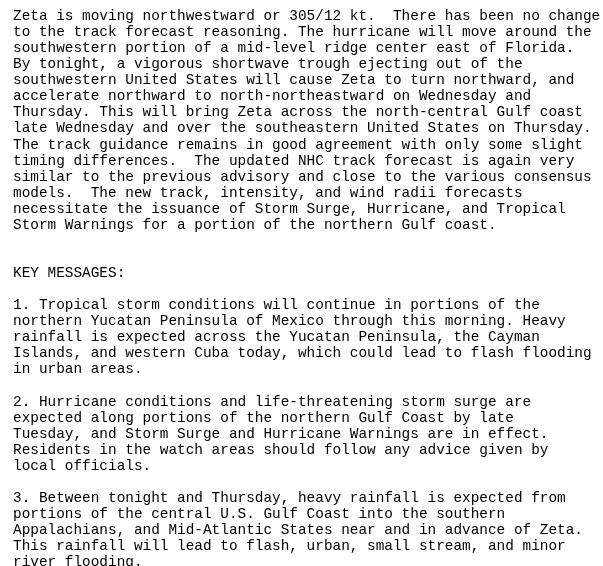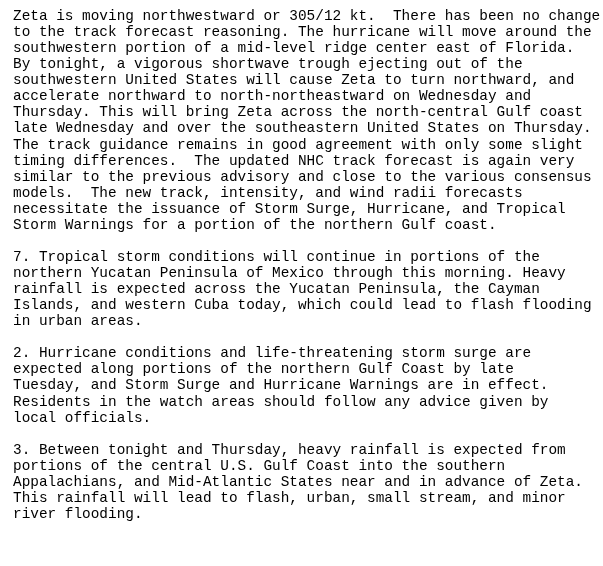--- a/index.html
+++ b/index.html
@@ -42,22 +42,23 @@
 accelerate northward to north-northeastward on Wednesday and
 Thursday. This will bring Zeta across the north-central Gulf coast
 late Wednesday and over the southeastern United States on Thursday.
 The track guidance remains in good agreement with only some slight
 timing differences.  The updated NHC track forecast is again very
 similar to the previous advisory and close to the various consensus
 models.  The new track, intensity, and wind radii forecasts
 necessitate the issuance of Storm Surge, Hurricane, and Tropical
 Storm Warnings for a portion of the northern Gulf coast.</div>
 
+  <div class="textblock gap-2">KEY MESSAGES:</div>
 
-  <div class="textblock gap-1">7. Tropical storm conditions will continue in portions of the
+  <div class="textblock gap-1">1. Tropical storm conditions will continue in portions of the
 northern Yucatan Peninsula of Mexico through this morning. Heavy
 rainfall is expected across the Yucatan Peninsula, the Cayman
 Islands, and western Cuba today, which could lead to flash flooding
 in urban areas.</div>
 
   <div class="textblock gap-1">2. Hurricane conditions and life-threatening storm surge are
 expected along portions of the northern Gulf Coast by late
 Tuesday, and Storm Surge and Hurricane Warnings are in effect.
 Residents in the watch areas should follow any advice given by
 local officials.</div>

